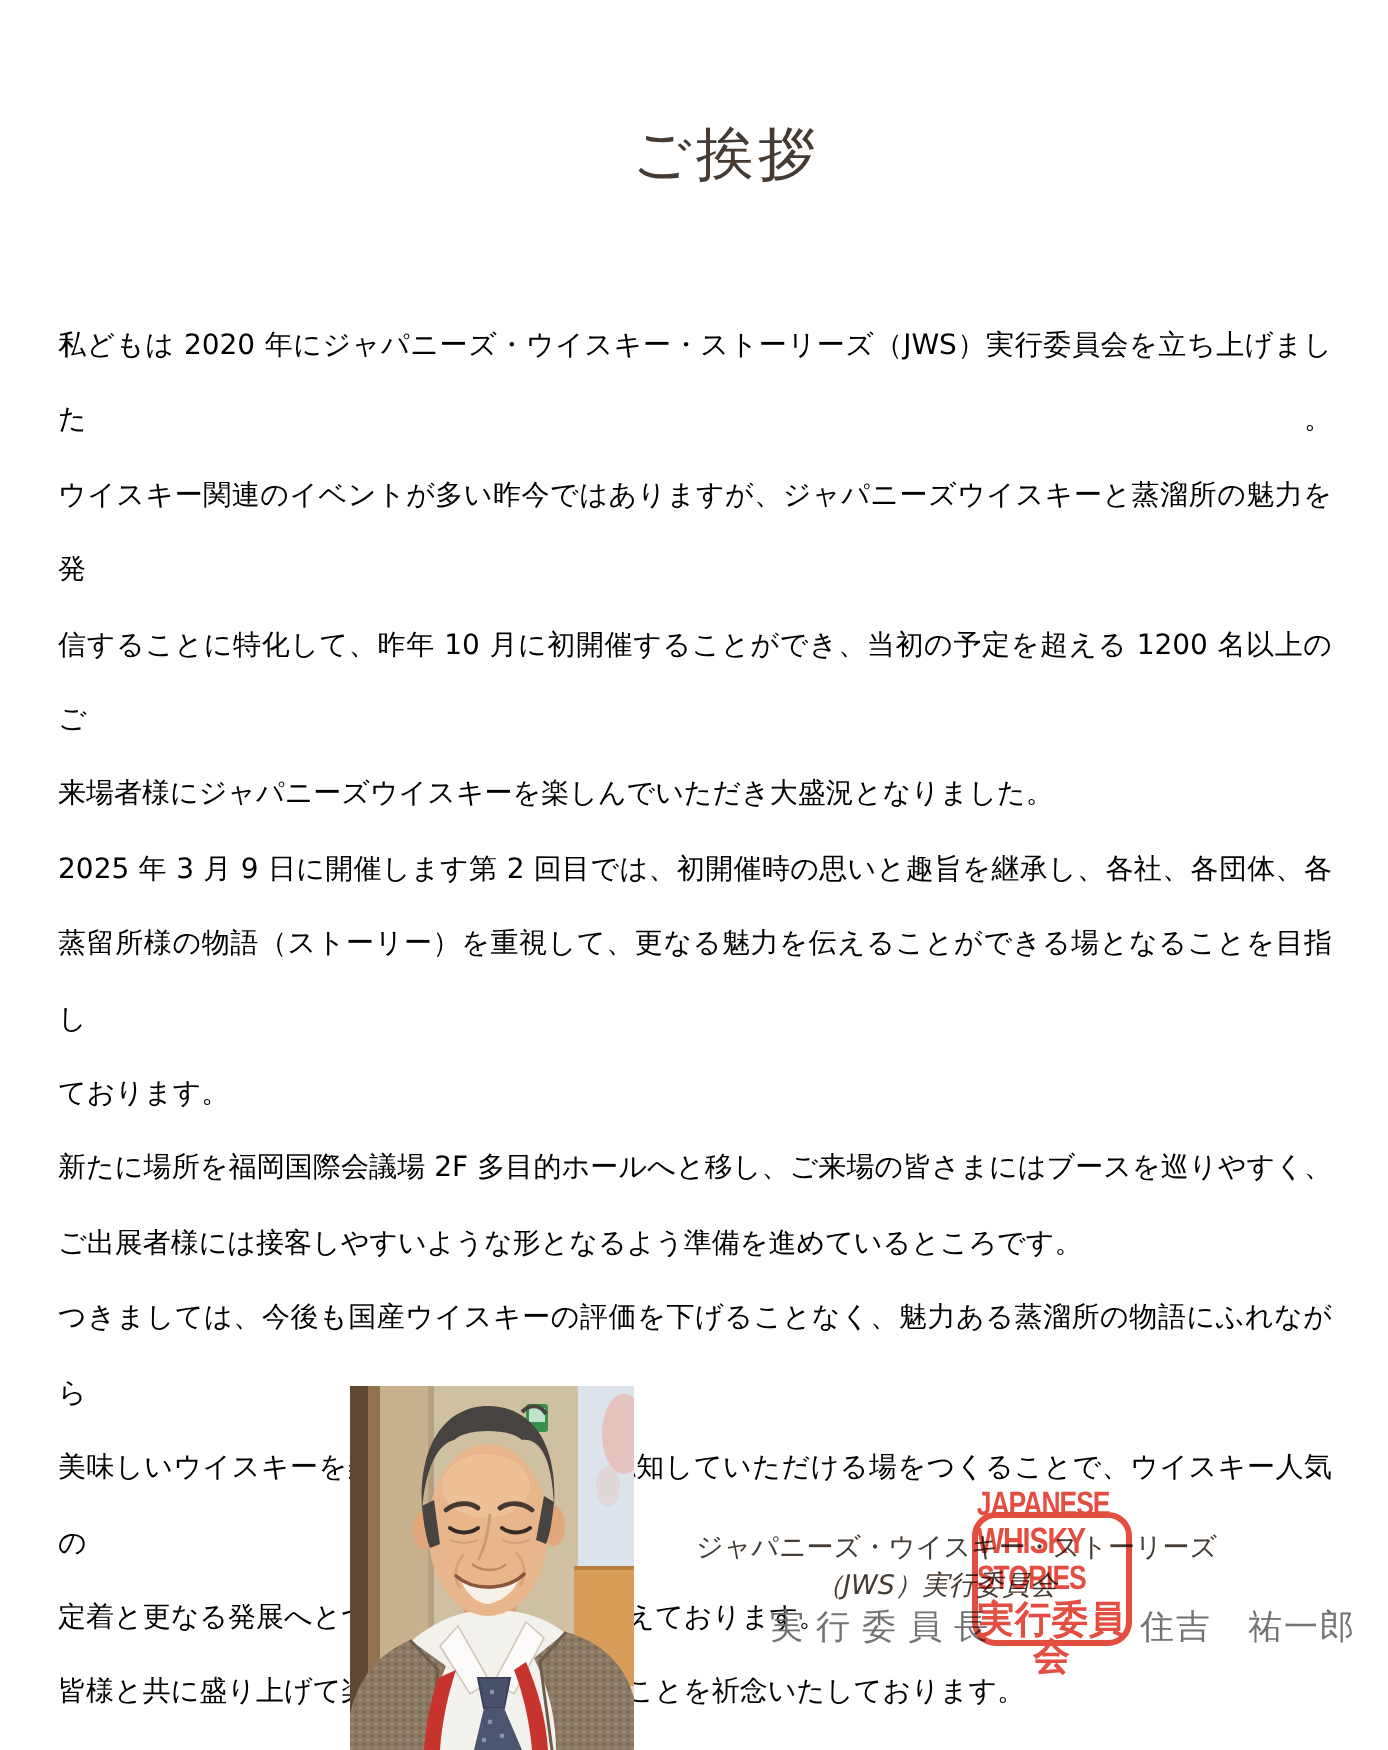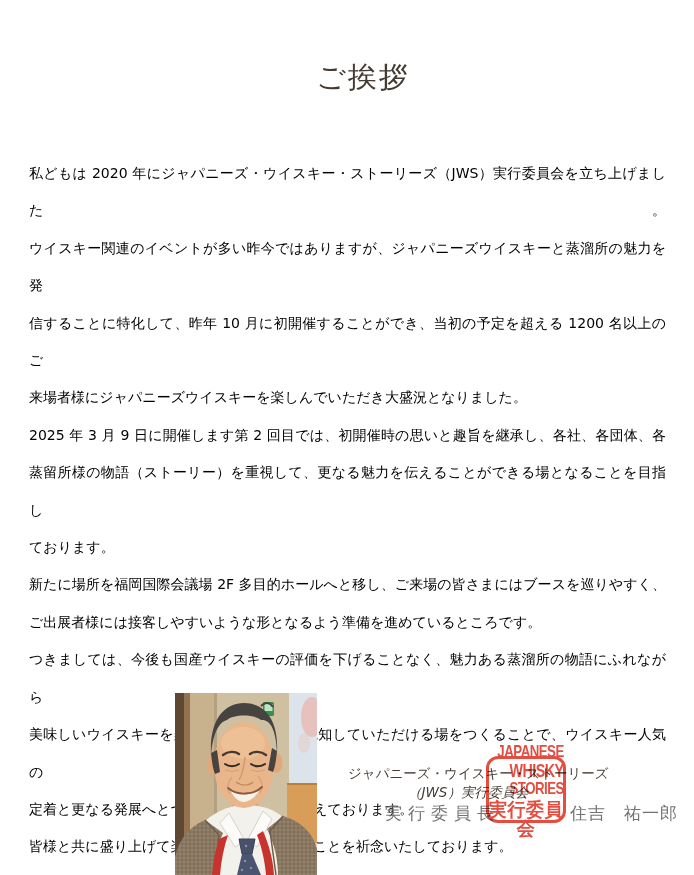--- a/index.html
+++ b/index.html
@@ -42,21 +42,21 @@
     position:absolute;left:385px;top:802px;
     font-size:17px;color:#737373;white-space:nowrap;
   }
   .sig-role{letter-spacing:6px;}
   .sig-name{letter-spacing:1px;margin-left:70px;}
 
   .seal{
     position:absolute;left:486px;top:756px;width:80px;height:67px;
     box-sizing:border-box;border:3.5px solid #e03a2c;border-radius:12px;
     color:#e03a2c;display:flex;flex-direction:column;
-    align-items:flex-end;justify-content:center;
+    align-items:flex-start;justify-content:center;
     mix-blend-mode:multiply;opacity:0.9;
     font-family:"Liberation Sans","DejaVu Sans",sans-serif;
     font-weight:bold;text-align:center;line-height:1;
     pointer-events:none;
   }
   .seal-en{font-size:13px;transform:scale(1.02,1.3);letter-spacing:-0.5px;margin:2.5px 0;}
   .seal-en.big{font-size:14px;}
   .seal-jp{font-size:18px;letter-spacing:0.5px;margin-top:3px;transform:scaleY(1.05);}
 </style>
 </head>

